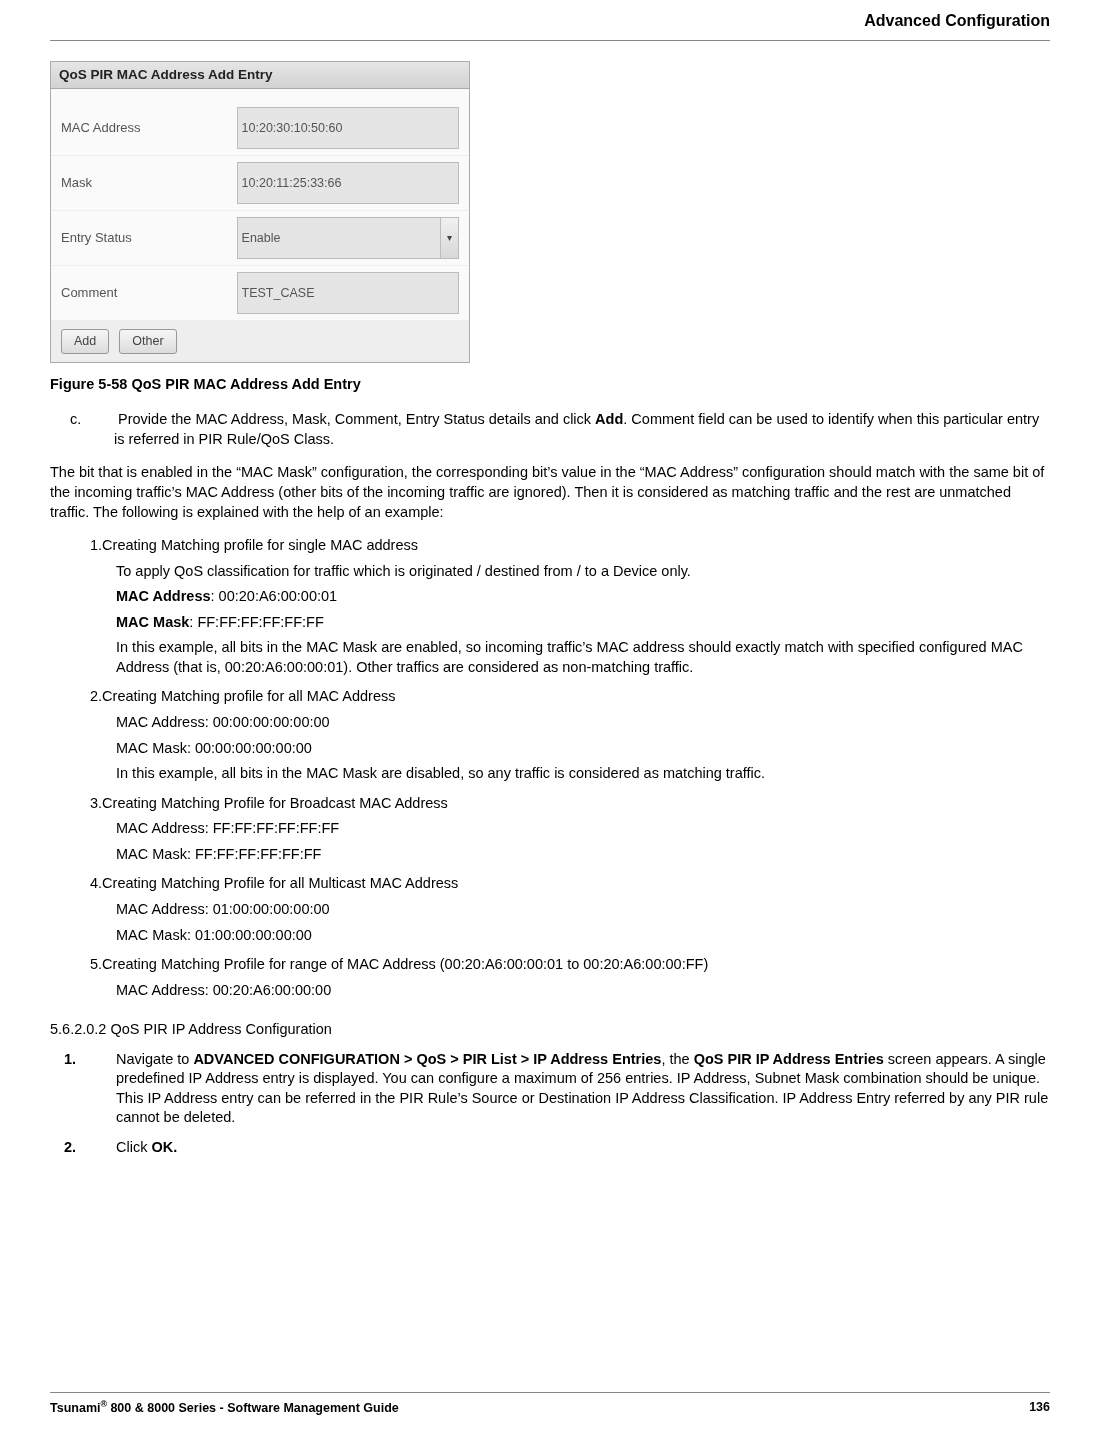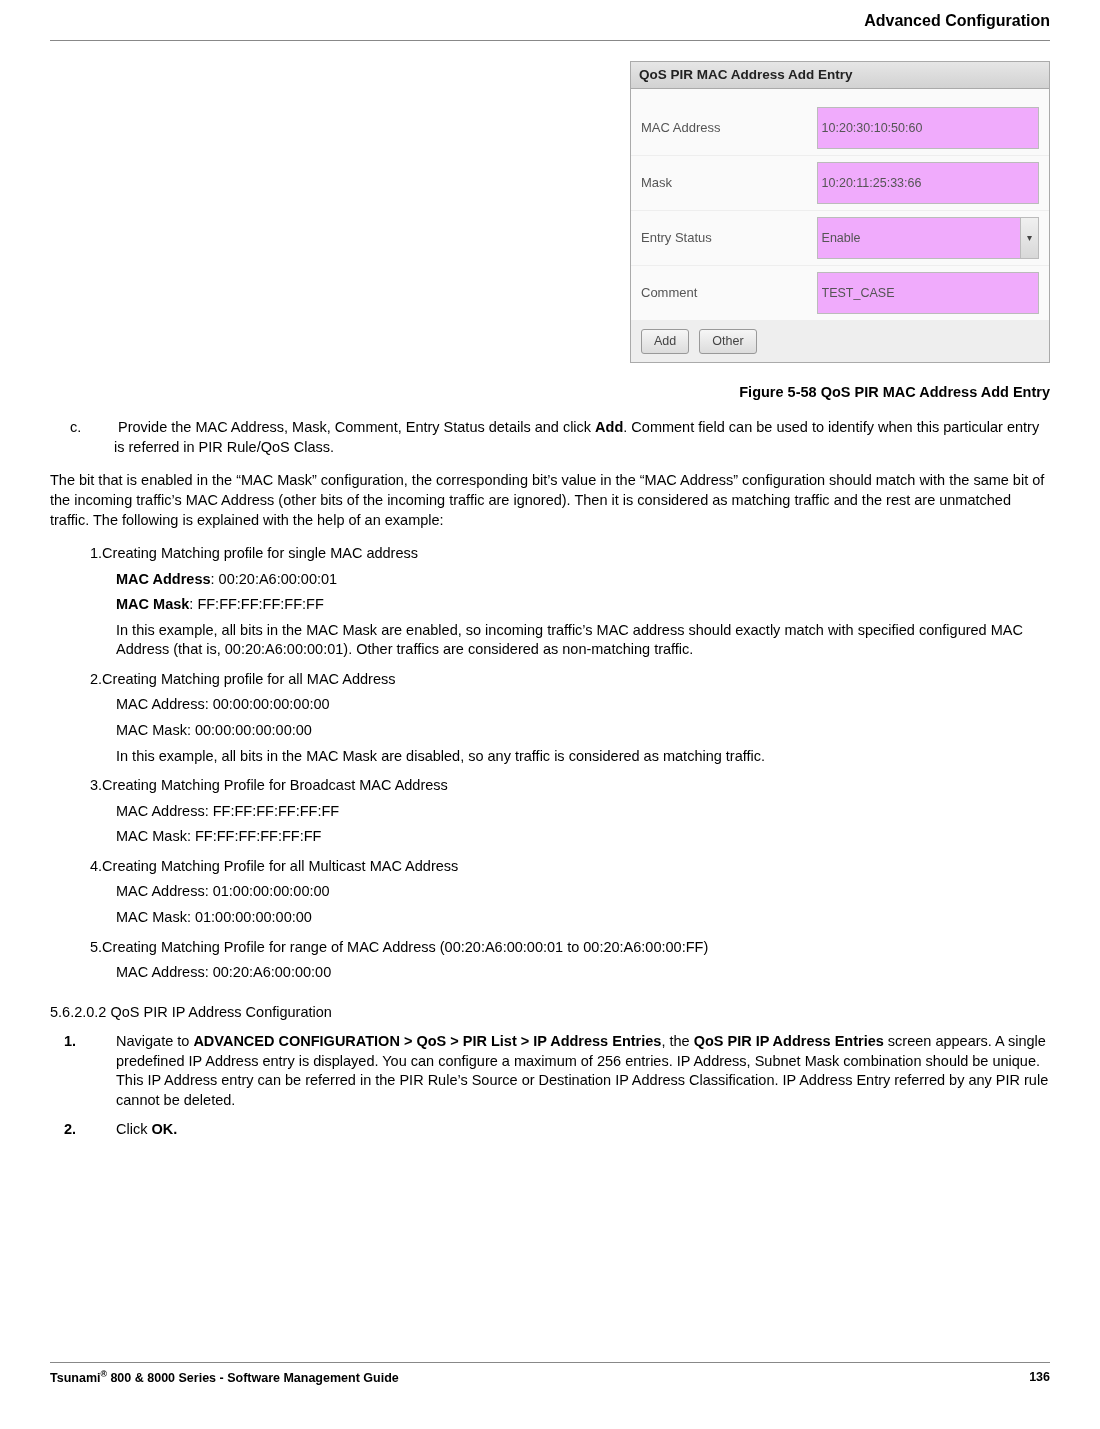--- a/index.html
+++ b/index.html
@@ -23,22 +23,22 @@
   }
   .header-rule {
     border: none;
     border-top: 1px solid #888;
     margin-bottom: 20px;
   }
   .figure-wrap {
     width: 100%;
     display: flex;
     flex-direction: column;
-    align-items: flex-end;
-    margin-bottom: 20px;
+    align-items: flex-start;
+    margin-bottom: 12px;
   }
   .dialog {
     width: 420px;
     border: 1px solid #aaa;
     font-family: Arial, sans-serif;
   }
   .dialog-title {
     background: linear-gradient(#e6e6e6, #d2d2d2);
     font-weight: bold;
     font-size: 13.5px;
@@ -58,21 +58,21 @@
     border-bottom: 1px solid #eee;
     vertical-align: middle;
   }
   .dialog-table td.label { width: 42%; }
   .txt-input, .sel-input {
     width: 100%;
     border: 1px solid #bbb;
     padding: 20px 4px;
     font-size: 12.5px;
     color: #555;
-    background: #f0abfc;
+    background: #e5e5e5;
     height: 38px;
   }
   .sel-wrap { position: relative; display:inline-block; width:100%; }
   .sel-arrow {
     position: absolute; right: 1px; top: 1px; bottom: 1px;
     width: 18px;
     background: linear-gradient(#f0f0f0,#d8d8d8);
     border-left: 1px solid #bbb;
     display:flex; align-items:center; justify-content:center;
     font-size: 10px; color:#444;
@@ -86,39 +86,39 @@
     background: linear-gradient(#f6f6f6,#dcdcdc);
     border: 1px solid #999;
     border-radius: 3px;
     padding: 3px 12px;
     font-size: 12.5px;
     color: #444;
     margin-right: 6px;
     cursor: pointer;
   }
   .figure-caption {
-    text-align: right;
+    text-align: left;
     font-weight: bold;
     font-size: 14.5px;
     margin-top: 8px;
     margin-bottom: 16px;
   }
   .body-text { margin: 0 0 14px 0; }
   .indented-c { margin-left: 64px; text-indent: -22px; margin-bottom: 14px; }
   .indented-c .marker { display:inline-block; width:22px; }
   .num-list { margin-left: 40px; }
   .num-list > .item { margin-top: 10px; }
   .num-list > .item > .num { display: inline-block; width: 26px; font-weight: bold; }
   .num-list .sub { margin-left: 26px; margin-top: 6px; }
   .num-list-plain .num { font-weight: normal; }
   .section-heading { font-weight: normal; margin-top: 20px; margin-bottom: 8px; }
   .bold { font-weight: bold; }
   .footer {
     position: absolute;
-    bottom: 42px;
+    bottom: 12px;
     left: 50px; right: 50px;
   }
   .footer-rule { border:none; border-top:1px solid #888; margin-bottom:6px; }
   .footer-row { display:flex; justify-content: space-between; font-size: 12.5px; font-weight: bold;}
   .sup { font-size: 0.7em; vertical-align: super; }
 </style>
 </head>
 <body>
 
 <div class="header-title">Advanced Configuration</div>
@@ -166,20 +166,21 @@
 <p class="indented-c">
   <span class="marker">c.</span>
   <span>Provide the MAC Address, Mask, Comment, Entry Status details and click </span><span class="bold">Add</span><span>. Comment field can be used to identify when this particular entry is referred in PIR Rule/QoS Class.</span>
 </p>
 
 <p class="body-text">The bit that is enabled in the “MAC Mask” configuration, the corresponding bit’s value in the “MAC Address” configuration should match with the same bit of the incoming traffic’s MAC Address (other bits of the incoming traffic are ignored). Then it is considered as matching traffic and the rest are unmatched traffic. The following is explained with the help of an example:</p>
 
 <div class="num-list" id="examples-list">
     <div class="item">
       <div><span class="num">1.</span><span class="heading">Creating Matching profile for single MAC address</span></div>
+      <div class="sub">To apply QoS classification for traffic which is originated / destined from / to a Device only.</div>
       <div class="sub"><b>MAC Address</b>: 00:20:A6:00:00:01</div>
       <div class="sub"><b>MAC Mask</b>: FF:FF:FF:FF:FF:FF</div>
       <div class="sub">In this example, all bits in the MAC Mask are enabled, so incoming traffic’s MAC address should exactly match with specified configured MAC Address (that is, 00:20:A6:00:00:01). Other traffics are considered as non-matching traffic.</div>
     </div>
     <div class="item">
       <div><span class="num">2.</span><span class="heading">Creating Matching profile for all MAC Address</span></div>
       <div class="sub">MAC Address: 00:00:00:00:00:00</div>
       <div class="sub">MAC Mask: 00:00:00:00:00:00</div>
       <div class="sub">In this example, all bits in the MAC Mask are disabled, so any traffic is considered as matching traffic.</div>
     </div>

